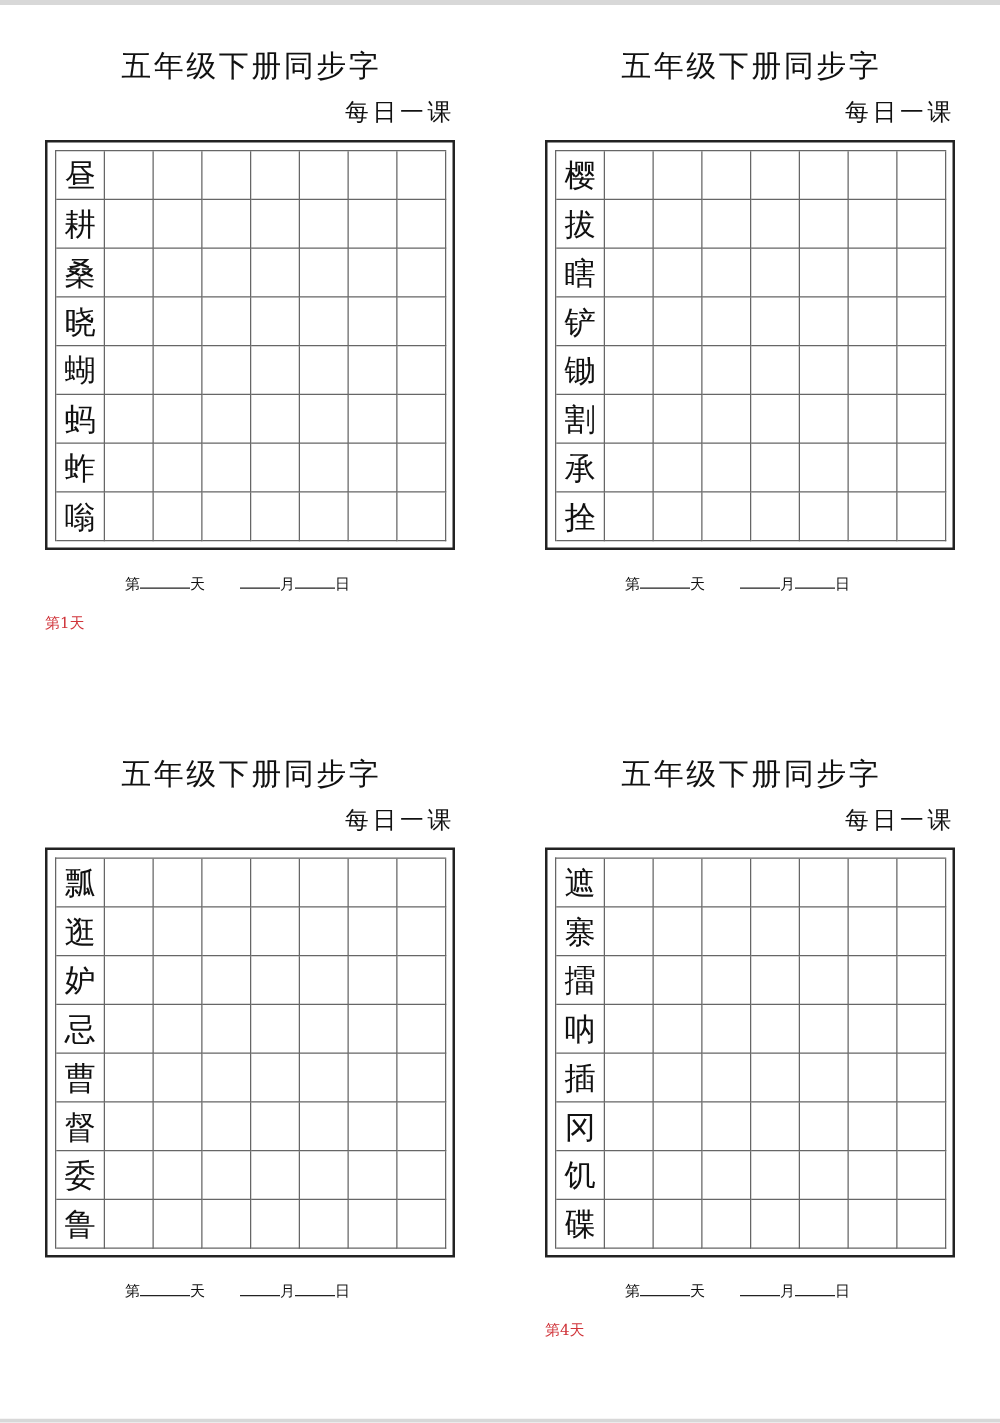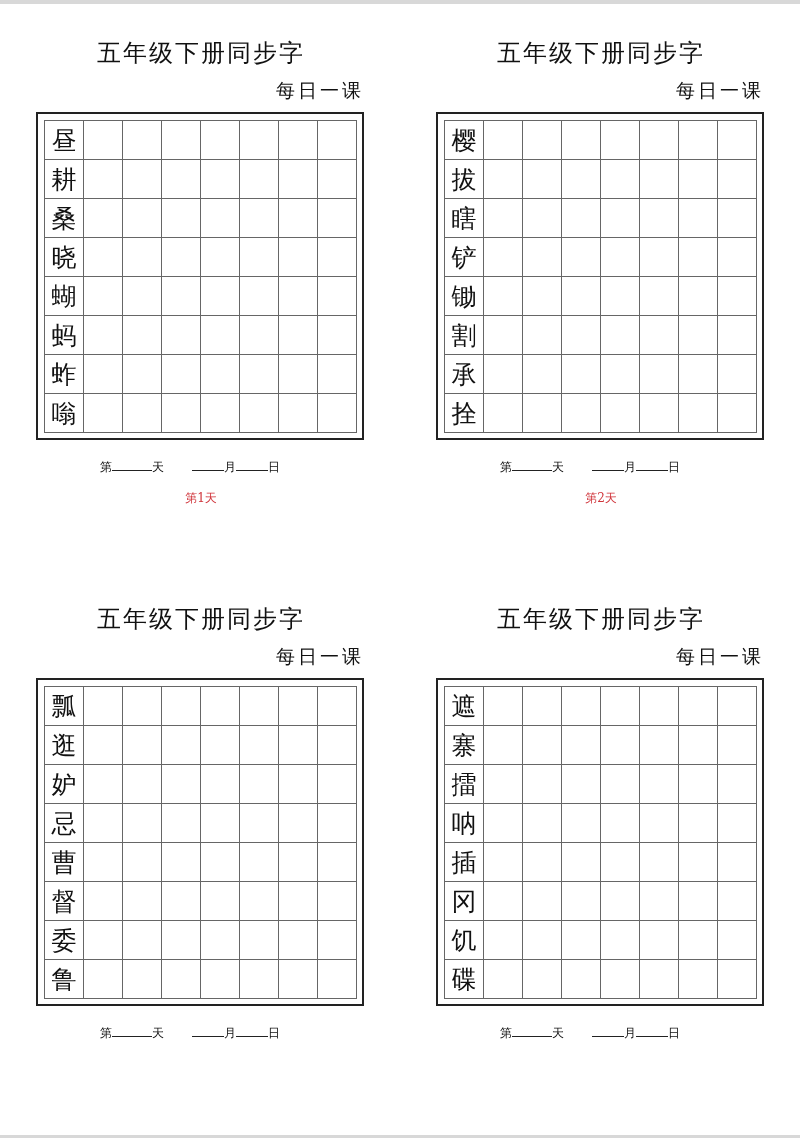--- a/index.html
+++ b/index.html
@@ -34,21 +34,21 @@
   }
   .date-line {
     position: absolute; left: 64px; top: 418px; font-size: 12px; line-height: 20px; white-space: nowrap;
   }
   .date-line span { display: inline-block; }
   .blank { display: inline-block; border-bottom: 1.5px solid #222; height: 14px; vertical-align: baseline; }
   .b-long { width: 40px; }
   .b-short { width: 32px; }
   .gap { width: 28px; }
   .day-label {
-    position: absolute; left: 0; width: 330px; top: 452px; text-align: center;
+    position: absolute; left: 0; width: 330px; top: 452px; text-align: left;
     font-size: 12px; color: #d0343a; line-height: 16px;
   }
 </style>
 </head>
 <body>
 
 <div class="topbar"></div>
 
 <div class="sheet" id="sheet-0" style="left:36px; top:38px;">
     <div class="sheet-title">五年级下册同步字</div>
@@ -189,21 +189,20 @@
         <div class="cell"></div>
         <div class="cell"></div>
         <div class="cell"></div>
         <div class="cell"></div>
         <div class="cell"></div>
         <div class="cell"></div>
         <div class="cell"></div>
       </div>
     </div>
     <div class="date-line"><span>第</span><span class="blank b-long"></span><span>天</span><span class="gap"></span><span class="blank b-short"></span><span>月</span><span class="blank b-short"></span><span>日</span></div>
-    <div class="day-label">第2天</div>
   </div>
 <div class="sheet" id="sheet-2" style="left:36px; top:604px;">
     <div class="sheet-title">五年级下册同步字</div>
     <div class="sheet-subtitle">每日一课</div>
     <div class="frame">
       <div class="grid">
         <div class="cell">瓢</div>
         <div class="cell"></div>
         <div class="cell"></div>
         <div class="cell"></div>
@@ -336,15 +335,16 @@
         <div class="cell"></div>
         <div class="cell"></div>
         <div class="cell"></div>
         <div class="cell"></div>
         <div class="cell"></div>
         <div class="cell"></div>
         <div class="cell"></div>
       </div>
     </div>
     <div class="date-line"><span>第</span><span class="blank b-long"></span><span>天</span><span class="gap"></span><span class="blank b-short"></span><span>月</span><span class="blank b-short"></span><span>日</span></div>
+    <div class="day-label">第4天</div>
   </div>
 
 <div class="bottombar"></div>
 
 </body></html>

